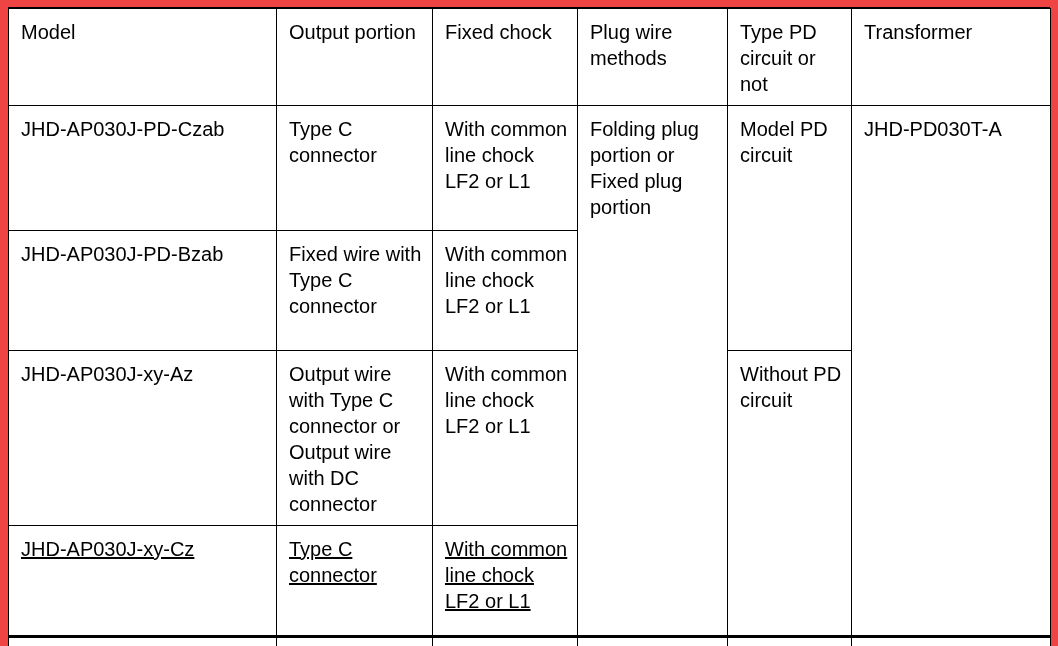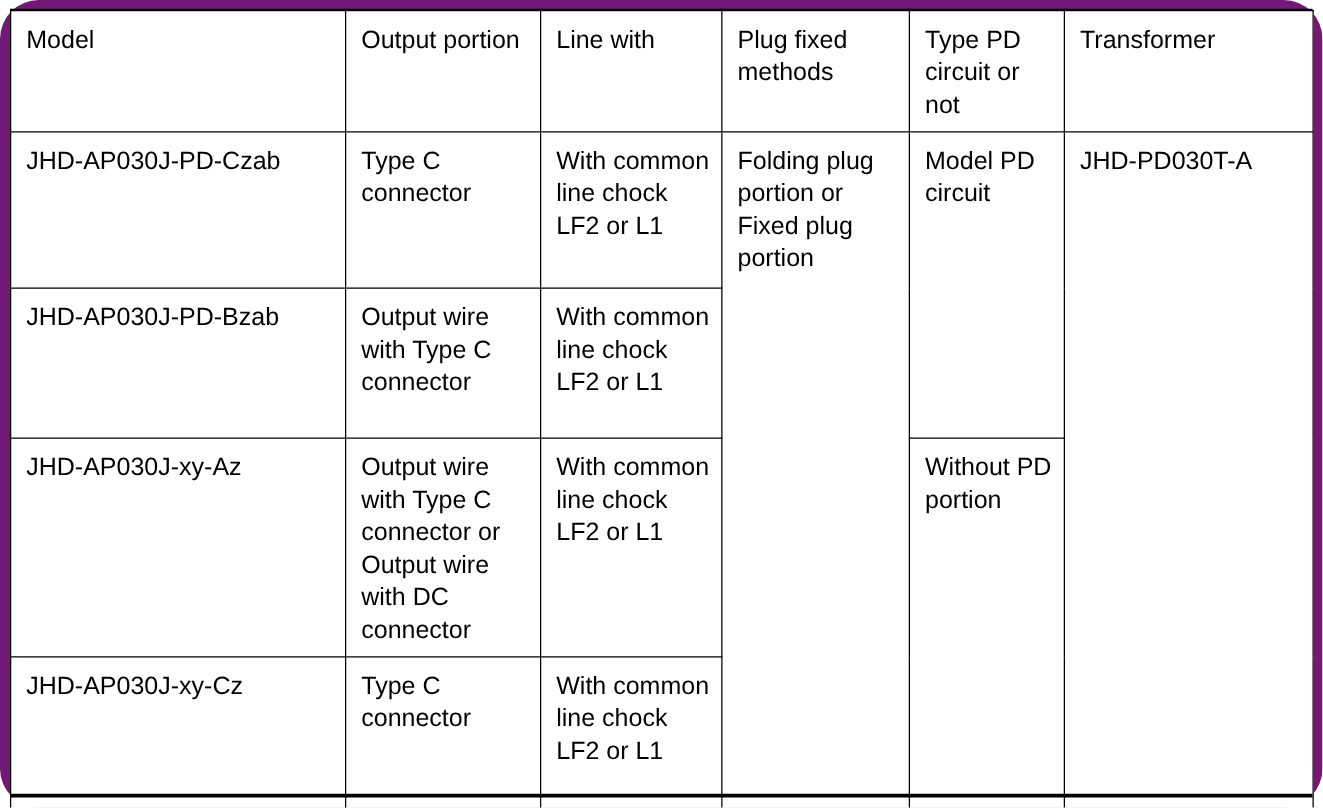--- a/index.html
+++ b/index.html
@@ -12,23 +12,22 @@
     height: 646px;
     font-family: "Liberation Sans", sans-serif;
     color: #000000;
     overflow: hidden;
   }
 
   .page {
     position: relative;
     width: 1058px;
     height: 646px;
-    background: #701a75;
+    background: #ef4444;
     box-sizing: border-box;
-    border-radius: 31px;
   }
 
   
   .spec-table {
     position: absolute;
     left: 8px;
     top: 8px;
     width: 1042px;
     border-collapse: collapse;
     table-layout: fixed;
@@ -56,21 +55,21 @@
     background: #ffffff;
   }
 
   
   .spec-table tr.header-row th { height: 89px; }
 
   
   .spec-table tr.row-1 td { height: 125px; }
   .spec-table tr.row-2 td { height: 120px; }
   .spec-table tr.row-3 td { height: 173px; }
-  .spec-table tr.row-4 td { height: 122px; }
+  .spec-table tr.row-4 td { height: 122px; text-decoration: underline; }
 
   
   .frame-top {
     position: absolute;
     left: 8px;
     top: 7px;
     width: 1042px;
     height: 2px;
     background: #000000;
   }
@@ -103,24 +102,24 @@
     </colgroup>
     <thead>
       <tr class="header-row">
         <th>
           <span class="cell-text">Model</span>
         </th>
         <th>
           <span class="cell-text">Output portion</span>
         </th>
         <th>
-          <span class="cell-text">Line with</span>
+          <span class="cell-text">Fixed chock</span>
         </th>
         <th>
-          <span class="cell-text">Plug fixed methods</span>
+          <span class="cell-text">Plug wire methods</span>
         </th>
         <th>
           <span class="cell-text">Type PD circuit or not</span>
         </th>
         <th>
           <span class="cell-text">Transformer</span>
         </th>
       </tr>
     </thead>
     <tbody>
@@ -143,39 +142,39 @@
         <td rowspan="4">
           <span class="cell-text">JHD-PD030T-A</span>
         </td>
       </tr>
 
       <tr class="row-2">
         <td>
           <span class="cell-text">JHD-AP030J-PD-Bzab</span>
         </td>
         <td>
-          <span class="cell-text">Output wire with Type C connector</span>
+          <span class="cell-text">Fixed wire with Type C connector</span>
         </td>
         <td>
           <span class="cell-text">With common line chock LF2 or L1</span>
         </td>
       </tr>
 
       <tr class="row-3">
         <td>
           <span class="cell-text">JHD-AP030J-xy-Az</span>
         </td>
         <td>
           <span class="cell-text">Output wire with Type C connector or Output wire with DC connector</span>
         </td>
         <td>
           <span class="cell-text">With common line chock LF2 or L1</span>
         </td>
         <td rowspan="2">
-          <span class="cell-text">Without PD portion</span>
+          <span class="cell-text">Without PD circuit</span>
         </td>
       </tr>
 
       <tr class="row-4">
         <td>
           <span class="cell-text">JHD-AP030J-xy-Cz</span>
         </td>
         <td>
           <span class="cell-text">Type C connector</span>
         </td>

